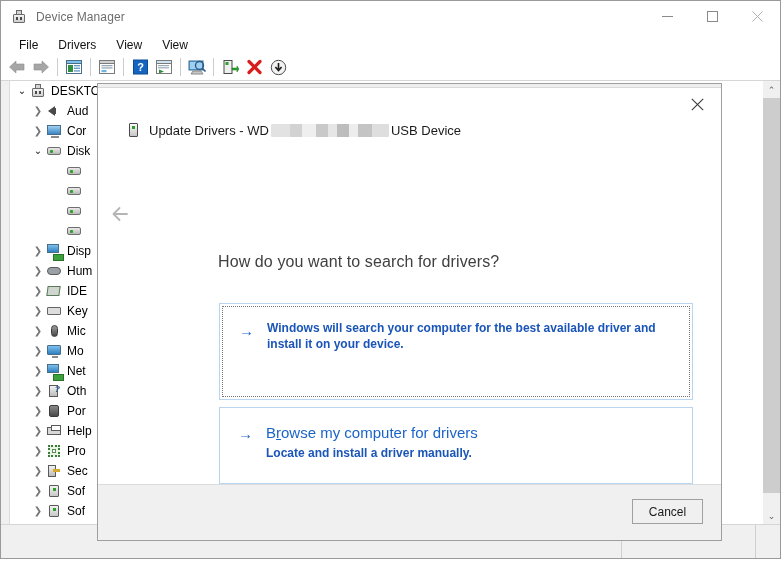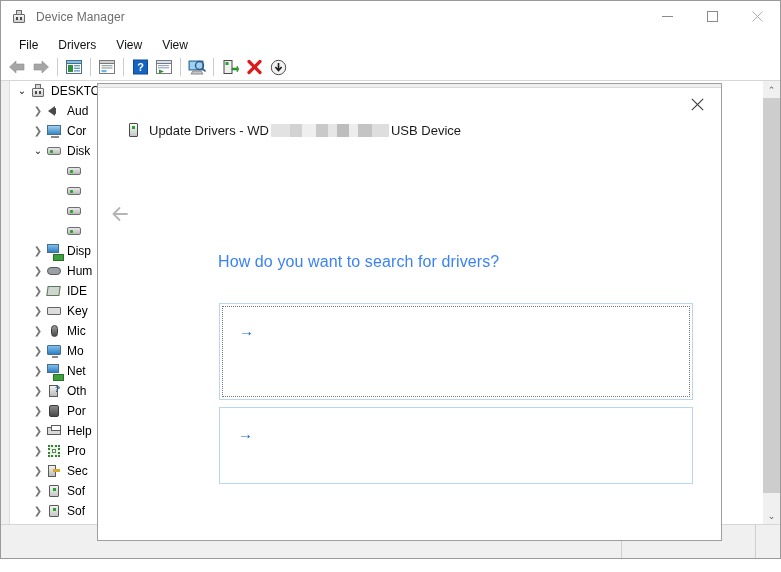--- a/index.html
+++ b/index.html
@@ -203,21 +203,21 @@
         #e6e6e6 48%, #e6e6e6 56%,
         #bdbdbd 56%, #bdbdbd 66%,
         #ededed 66%, #ededed 74%,
         #c4c4c4 74%, #c4c4c4 86%,
         #dedede 86%, #dedede 100%);
     filter: blur(0.4px);
     border-radius: 1px;
   }
   .dlg-question {
     position: absolute; left: 120px; top: 169px;
-    font-size: 16px; color: #3b82f6; letter-spacing: .1px;
+    font-size: 16px; color: #404040; letter-spacing: .1px;
   }
   .opt {
     position: absolute; left: 121px; width: 474px;
     border: 1px solid #b9d5ef; box-sizing: border-box; background: #ffffff;
   }
   .opt-1 { top: 219px; height: 97px; }
   .opt-1 .inner { border: 1px dotted #777777; }
   .opt-2 { top: 323px; height: 77px; }
   .opt .inner {
     position: absolute; left: 2px; top: 2px; right: 2px; bottom: 2px;
@@ -587,30 +587,36 @@
       <span>USB Device</span>
     </div>
 
     <div class="dlg-question">How do you want to search for drivers?</div>
 
     <div class="opt opt-1">
       <div class="inner">
         <div class="opt-row">
           <div class="opt-arrow">→</div>
           <div>
+            <div class="opt-desc">Windows will search your computer for the best available driver and install it on your device.</div>
           </div>
         </div>
       </div>
     </div>
 
     <div class="opt opt-2">
       <div class="inner">
         <div class="opt-row">
           <div class="opt-arrow">→</div>
           <div>
+            <div class="opt-title"><span>B</span><u>r</u><span>owse my computer for drivers</span></div>
+            <div class="opt-desc">Locate and install a driver manually.</div>
           </div>
         </div>
       </div>
     </div>
 
+    <div class="dlg-footer">
+      <div class="cancel-btn">Cancel</div>
+    </div>
   </div>
 
 </div>
 
 </body></html>

